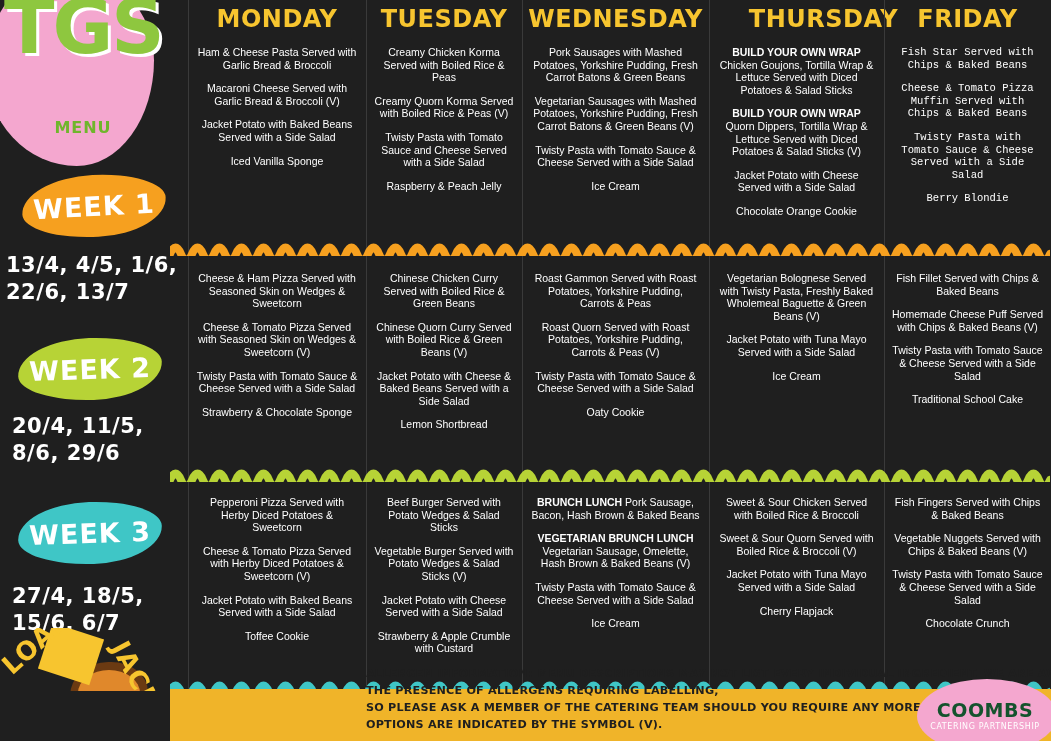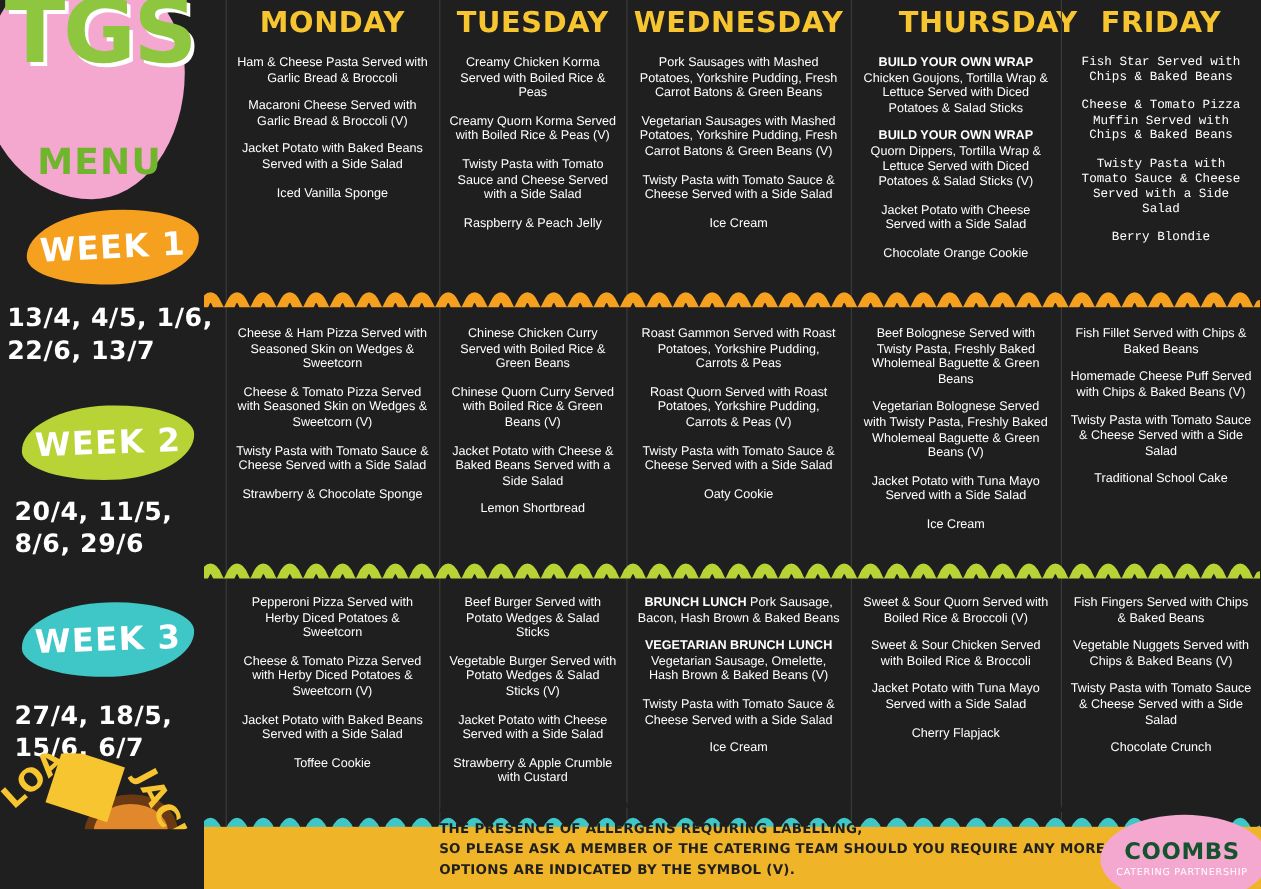--- a/index.html
+++ b/index.html
@@ -81,21 +81,21 @@
     letter-spacing:-2px;
     text-shadow: 3px 3px 0 #ffffff;
   }
   .tgs-sub {
     position:absolute;
     left:18px; top:118px;
     width:130px;
     text-align:center;
     font-family:"DejaVu Sans", sans-serif;
     font-weight:bold;
-    font-size:30px;
+    font-size:16px;
     color:#6fb62c;
     letter-spacing:1px;
   }
 
   .week-badge {
     position:absolute;
     width:144px; height:62px;
     border-radius:50% 50% 48% 52% / 58% 42% 58% 42%;
     display:flex; align-items:center; justify-content:center;
     font-family:"DejaVu Sans", sans-serif;
@@ -316,21 +316,20 @@
         <p>Jacket Potato with Cheese &amp; Baked Beans Served with a Side Salad</p>
         <p>Lemon Shortbread</p>
       </div>
       <div class="cell" style="left: 522px; width: 187px; top: 268px; height: 205px;">
         <p>Roast Gammon Served with Roast Potatoes, Yorkshire Pudding, Carrots &amp; Peas</p>
         <p>Roast Quorn Served with Roast Potatoes, Yorkshire Pudding, Carrots &amp; Peas (V)</p>
         <p>Twisty Pasta with Tomato Sauce &amp; Cheese Served with a Side Salad</p>
         <p>Oaty Cookie</p>
       </div>
       <div class="cell" style="left: 709px; width: 175px; top: 268px; height: 205px;">
-        <p>Beef Bolognese Served with Twisty Pasta, Freshly Baked Wholemeal Baguette &amp; Green Beans</p>
         <p>Vegetarian Bolognese Served with Twisty Pasta, Freshly Baked Wholemeal Baguette &amp; Green Beans (V)</p>
         <p>Jacket Potato with Tuna Mayo Served with a Side Salad</p>
         <p>Ice Cream</p>
       </div>
       <div class="cell" style="left: 884px; width: 167px; top: 268px; height: 205px;">
         <p>Fish Fillet Served with Chips &amp; Baked Beans</p>
         <p>Homemade Cheese Puff Served with Chips &amp; Baked Beans (V)</p>
         <p>Twisty Pasta with Tomato Sauce &amp; Cheese Served with a Side Salad</p>
         <p>Traditional School Cake</p>
       </div>
@@ -351,22 +350,22 @@
         <p>Jacket Potato with Cheese Served with a Side Salad</p>
         <p>Strawberry &amp; Apple Crumble with Custard</p>
       </div>
       <div class="cell" style="left: 522px; width: 187px; top: 492px; height: 190px;">
         <p><span style="font-weight: bold;">BRUNCH LUNCH </span>Pork Sausage, Bacon, Hash Brown &amp; Baked Beans</p>
         <p><span style="font-weight: bold;">VEGETARIAN BRUNCH LUNCH </span>Vegetarian Sausage, Omelette, Hash Brown &amp; Baked Beans (V)</p>
         <p>Twisty Pasta with Tomato Sauce &amp; Cheese Served with a Side Salad</p>
         <p>Ice Cream</p>
       </div>
       <div class="cell" style="left: 709px; width: 175px; top: 492px; height: 190px;">
+        <p>Sweet &amp; Sour Chicken Served with Boiled Rice &amp; Broccoli</p>
         <p>Sweet &amp; Sour Quorn Served with Boiled Rice &amp; Broccoli (V)</p>
-        <p>Sweet &amp; Sour Chicken Served with Boiled Rice &amp; Broccoli</p>
         <p>Jacket Potato with Tuna Mayo Served with a Side Salad</p>
         <p>Cherry Flapjack</p>
       </div>
       <div class="cell" style="left: 884px; width: 167px; top: 492px; height: 190px;">
         <p>Fish Fingers Served with Chips &amp; Baked Beans</p>
         <p>Vegetable Nuggets Served with Chips &amp; Baked Beans (V)</p>
         <p>Twisty Pasta with Tomato Sauce &amp; Cheese Served with a Side Salad</p>
         <p>Chocolate Crunch</p>
       </div>
       <div class="wave" style="top: 680px;">

